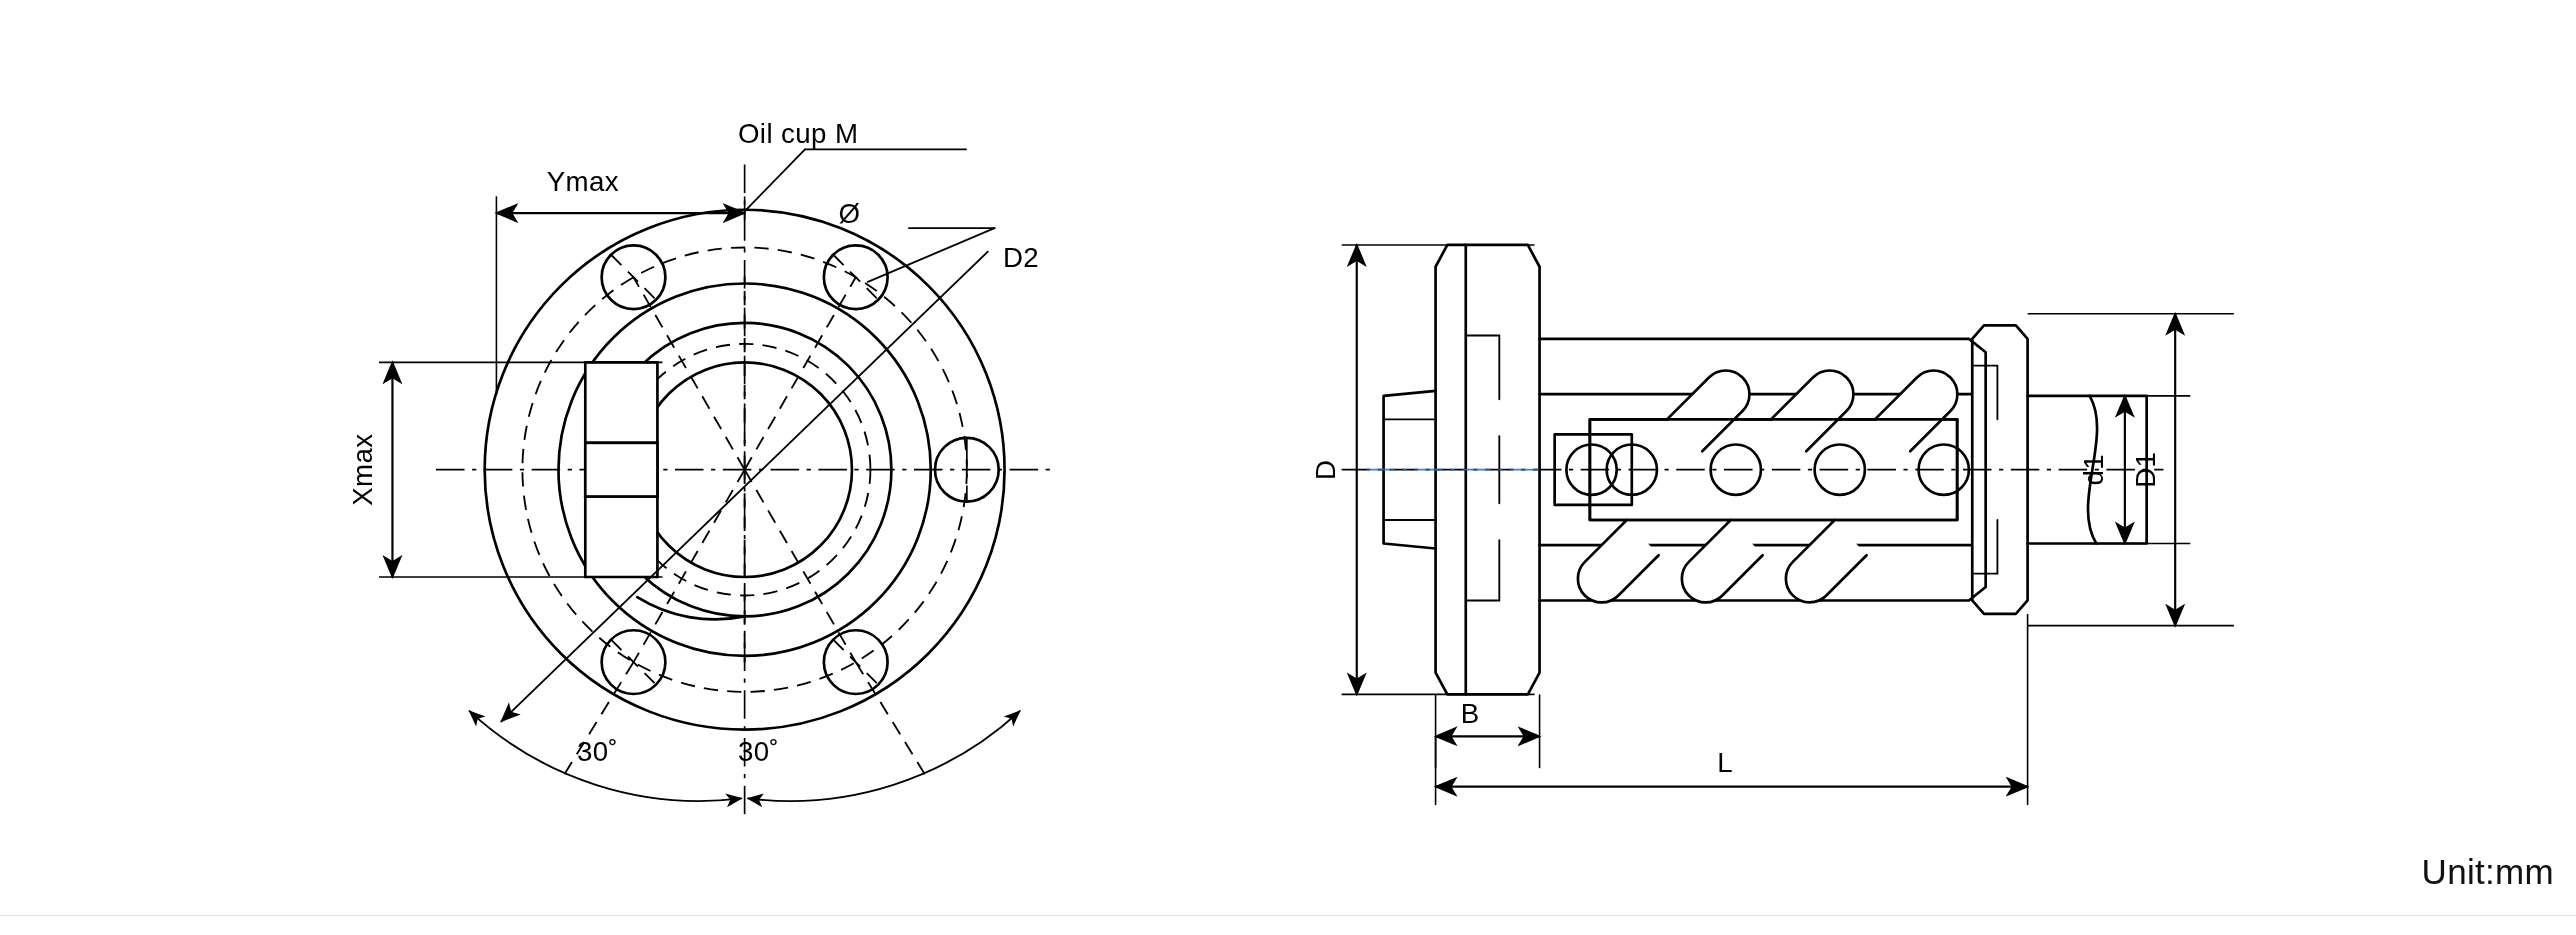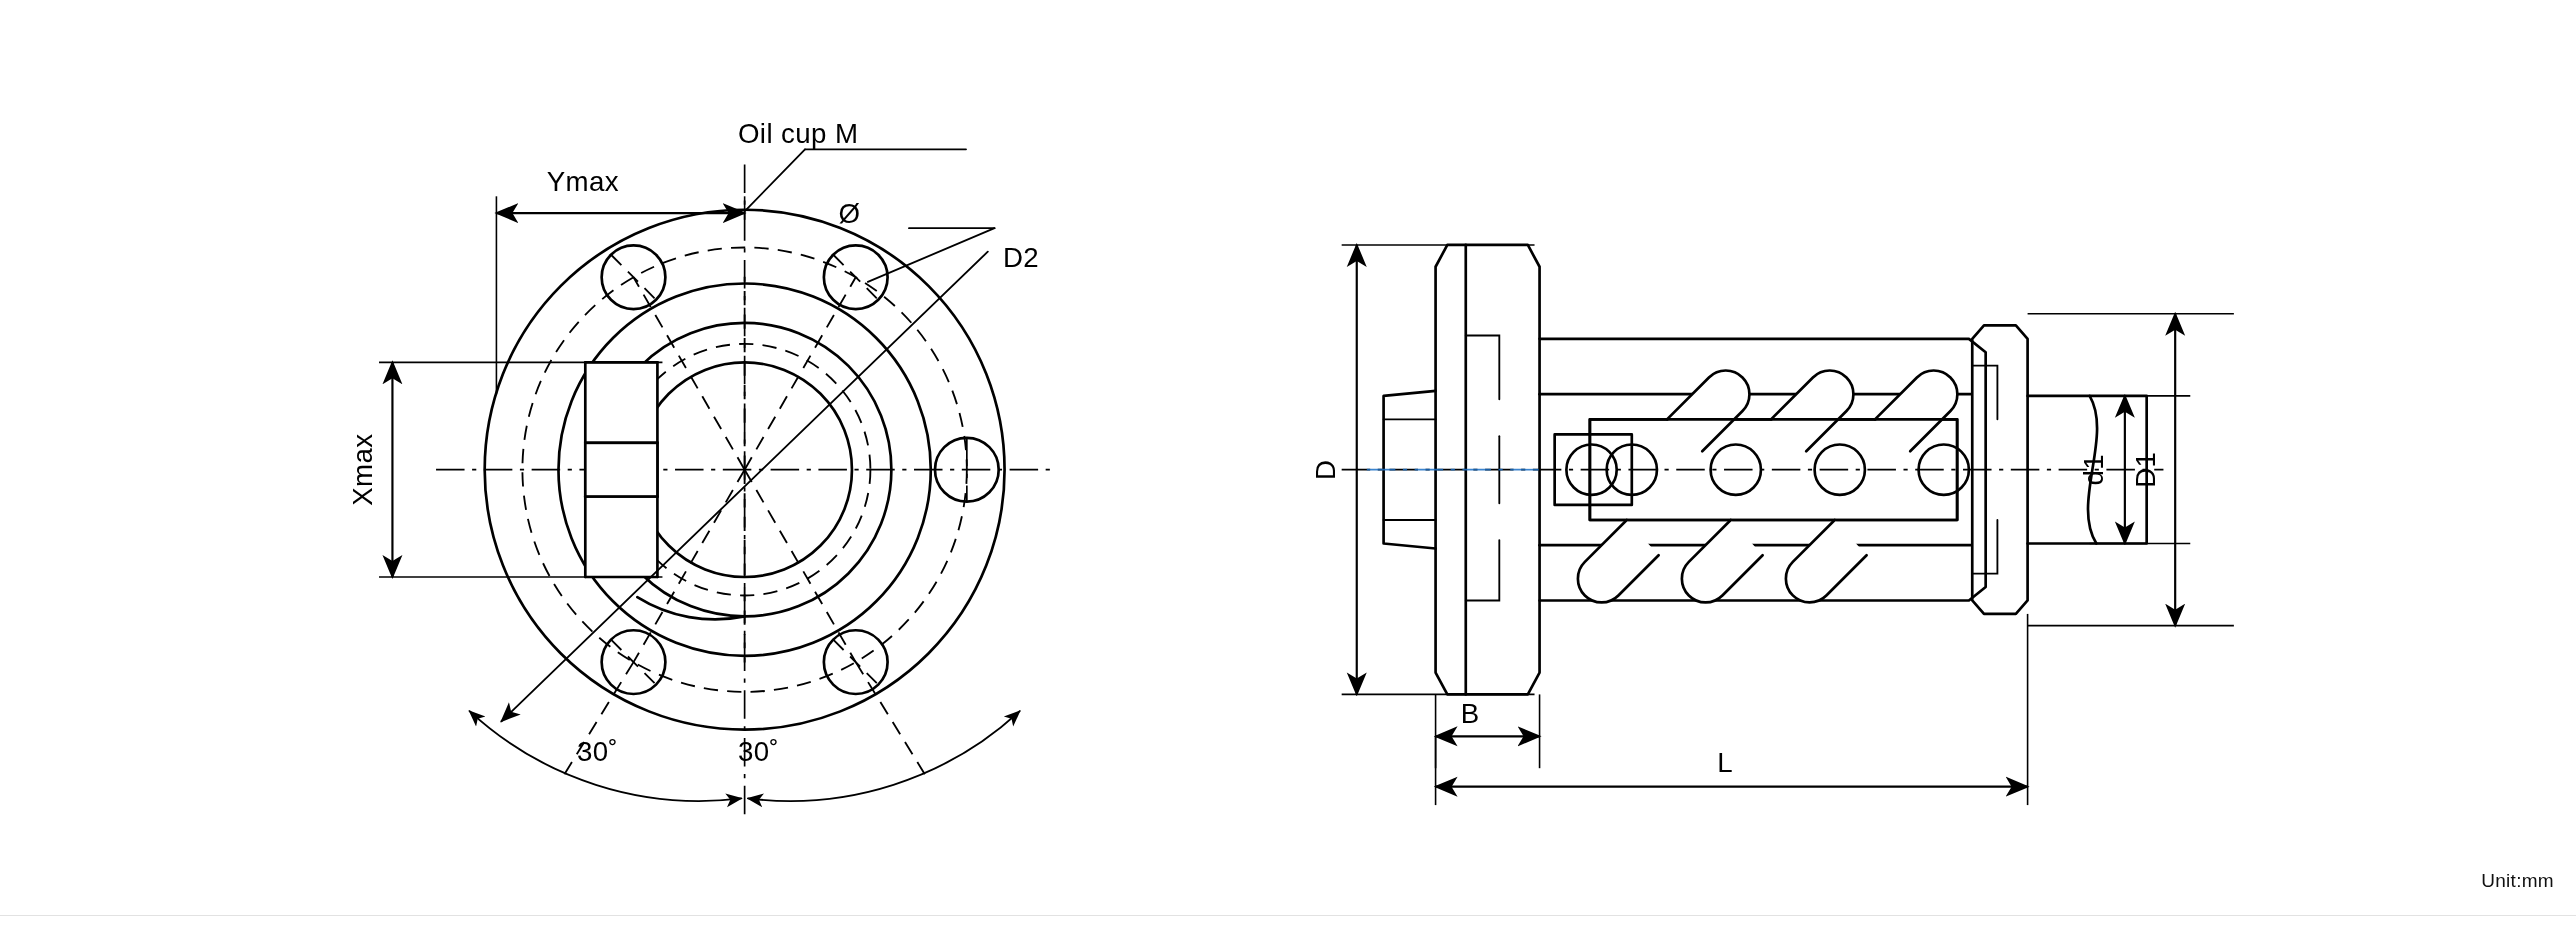--- a/index.html
+++ b/index.html
@@ -7,21 +7,21 @@
   #sheet{position:relative;width:2576px;height:936px;background:#fff;}
   svg{display:block;}
   .ln{fill:none;stroke:#000;stroke-width:3.2;stroke-linecap:round;stroke-linejoin:round;}
   .ln-thin{fill:none;stroke:#000;stroke-width:2.2;stroke-linecap:round;}
   .ln-hair{fill:none;stroke:#000;stroke-width:1.9;}
   .hid{fill:none;stroke:#000;stroke-width:2.2;stroke-dasharray:17 11;}
   .ctr{fill:none;stroke:#000;stroke-width:2.0;stroke-dasharray:34 9 5 9;}
   .ctr-b{fill:none;stroke:#1a6fc4;stroke-width:2.0;stroke-dasharray:34 9 5 9;opacity:.85;}
   .dim{fill:none;stroke:#000;stroke-width:2.6;}
   .txt{font-family:"Liberation Sans",sans-serif;font-size:33px;fill:#000;letter-spacing:.5px;}
-  .unit{position:absolute;right:22px;bottom:44px;font-size:19px;color:#111;
+  .unit{position:absolute;right:22px;bottom:44px;font-size:35px;color:#111;
         font-family:"Liberation Sans",sans-serif;letter-spacing:0.3px;}
   .footrule{position:absolute;left:0;right:0;bottom:20px;height:0.8px;background:#e2e2e2;}
   .wm{position:absolute;font-family:"Liberation Sans",sans-serif;color:#f2f2f2;
       font-size:84px;font-weight:700;letter-spacing:8.4px;user-select:none;}
 </style>
 </head>
 <body>
 
 <div id="sheet">
 

